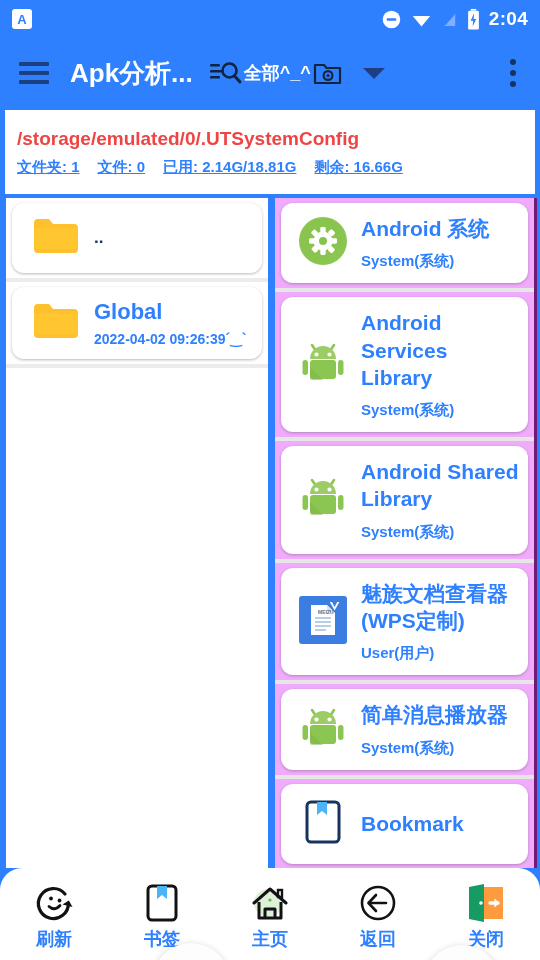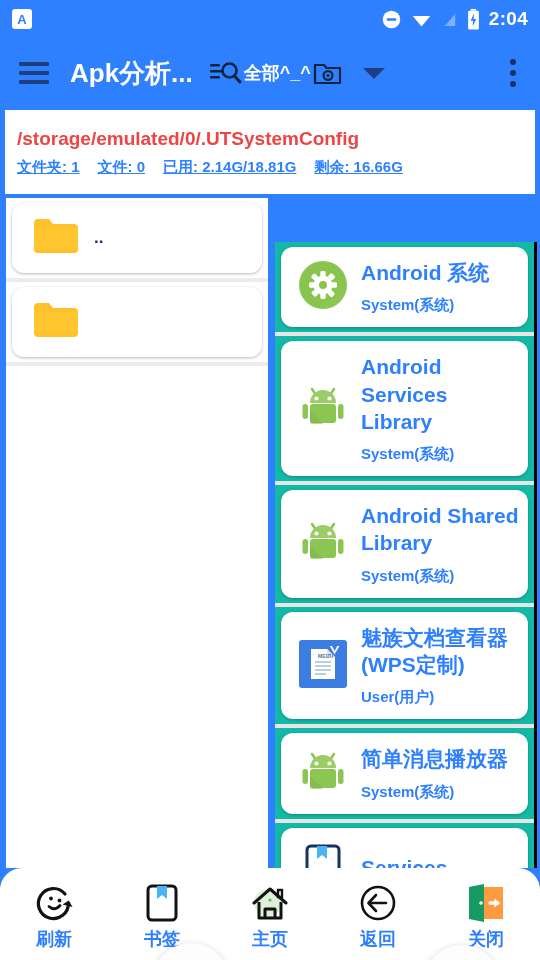--- a/index.html
+++ b/index.html
@@ -121,25 +121,24 @@
     width: 268px; flex: 0 0 268px;
     background: #ffffff;
     border-left: 3px solid #2E80FF;
     border-right: 3px solid #2E80FF;
     overflow: hidden;
     position: relative;
   }
   .pane-divider { width: 4px; flex: 0 0 4px; background: #2E80FF; }
   .pane-right {
     flex: 1 1 auto;
-    background: #14b8a6;
-    border-right: 3px solid #000000;
+    background: #f0abfc;
+    border-right: 3px solid #701a75;
     overflow: hidden;
     position: relative;
-    margin-top: 44px;
   }
 
   
   .fcard {
     background: #fff;
     border-radius: 12px;
     margin: 5px 6px;
     box-shadow: 0 1px 3px rgba(0,0,0,.28);
     display: flex; align-items: center;
     padding: 12px 10px;
@@ -306,20 +305,24 @@
       </div>
 
       <div class="fcard-sep"></div>
 
       <div class="fcard">
         <div class="folder-ic">
           <svg width="48" height="40" viewBox="0 0 48 40">
             <path d="M2 7 a4 4 0 0 1 4-4 h11 l4 5 h21 a4 4 0 0 1 4 4 v21 a4 4 0 0 1 -4 4 h-36 a4 4 0 0 1 -4 -4 Z" fill="#FFC02D"></path>
             <path d="M2 12 h44 v17 a4 4 0 0 1 -4 4 h-36 a4 4 0 0 1 -4 -4 Z" fill="#FFC630"></path>
           </svg>
+        </div>
+        <div class="fcard-txt">
+          <div class="fcard-name">Global</div>
+          <div class="fcard-sub">2022-04-02 09:26:39´‿`</div>
         </div>
       </div>
 
       <div class="fcard-sep"></div>
     </div>
 
     <div class="pane-divider"></div>
 
     <div class="pane-right">
 
@@ -435,21 +438,21 @@
       <div class="acard-sep"></div>
 
       <div class="acard">
         <div class="acard-ic">
           <svg width="52" height="52" viewBox="0 0 52 52">
             <rect x="10" y="6" width="32" height="40" rx="4" fill="none" stroke="#17335f" stroke-width="3"></rect>
             <path d="M20 6 h10 v13 l-5 -4 l-5 4 Z" fill="#4BB4F5"></path>
           </svg>
         </div>
         <div class="acard-txt">
-          <div class="acard-name">Services</div>
+          <div class="acard-name">Bookmark</div>
         </div>
       </div>
     </div>
 
     <div class="fab fab-newfolder">
       
     </div>
 
     <div class="fab fab-refresh">
       

